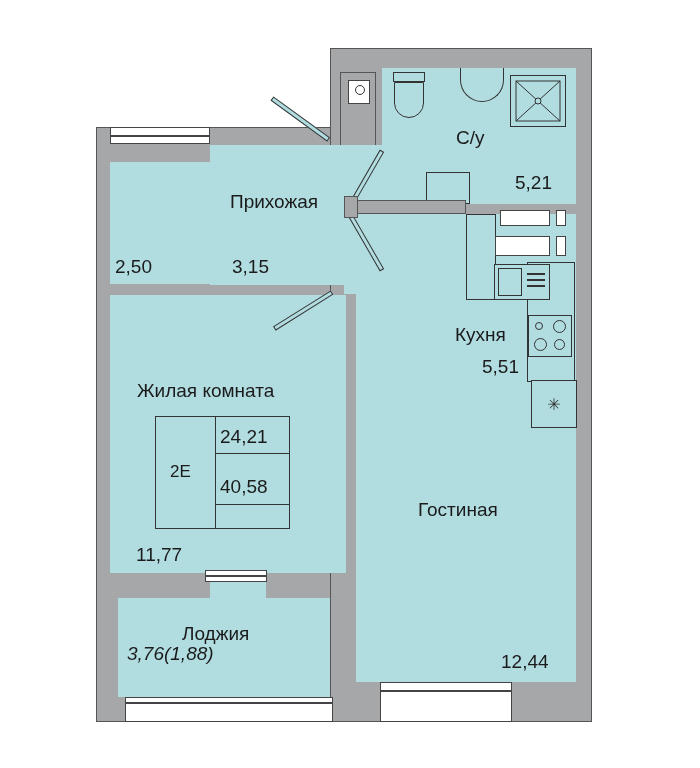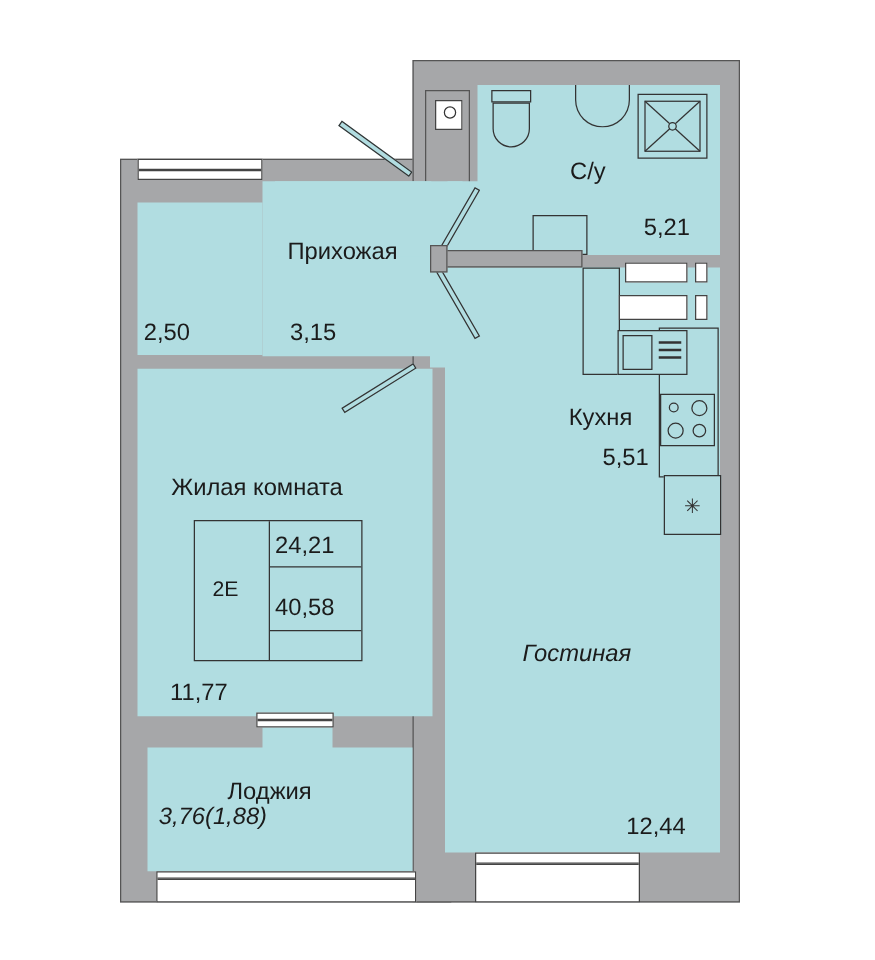--- a/index.html
+++ b/index.html
@@ -92,21 +92,21 @@
 
 <div class="lbl" style="left:456px;top:128px;">С/у</div>
 <div class="lbl" style="left:515px;top:173px;">5,21</div>
 <div class="lbl" style="left:230px;top:192px;">Прихожая</div>
 <div class="lbl" style="left:232px;top:257px;">3,15</div>
 <div class="lbl" style="left:115px;top:257px;">2,50</div>
 <div class="lbl" style="left:455px;top:325px;">Кухня</div>
 <div class="lbl" style="left:482px;top:357px;">5,51</div>
 <div class="lbl" style="left:137px;top:381px;">Жилая комната</div>
 <div class="lbl" style="left:118px;top:545px;margin-left:18px;">11,77</div>
-<div class="lbl" style="left:418px;top:514px;font-style:italic;">Гостиная</div>
+<div class="lbl" style="left:418px;top:500px;">Гостиная</div>
 <div class="lbl" style="left:501px;top:652px;">12,44</div>
 <div class="lbl" style="left:182px;top:624px;">Лоджия</div>
 <div class="lbl" style="left:127px;top:644px;font-style:italic;">3,76(1,88)</div>
 
 <div class="abs" style="left:155px;top:416px;width:135px;height:113px;border:1px solid #333;">
   <div class="abs" style="left:0;top:0;width:60px;height:111px;border-right:1px solid #333;">
     <div class="lbl" style="left:14px;top:46px;font-size:17px;">2Е</div>
   </div>
   <div class="abs" style="left:60px;top:0;width:73px;height:37px;border-bottom:1px solid #333;">
     <div class="lbl" style="left:4px;top:10px;">24,21</div>

